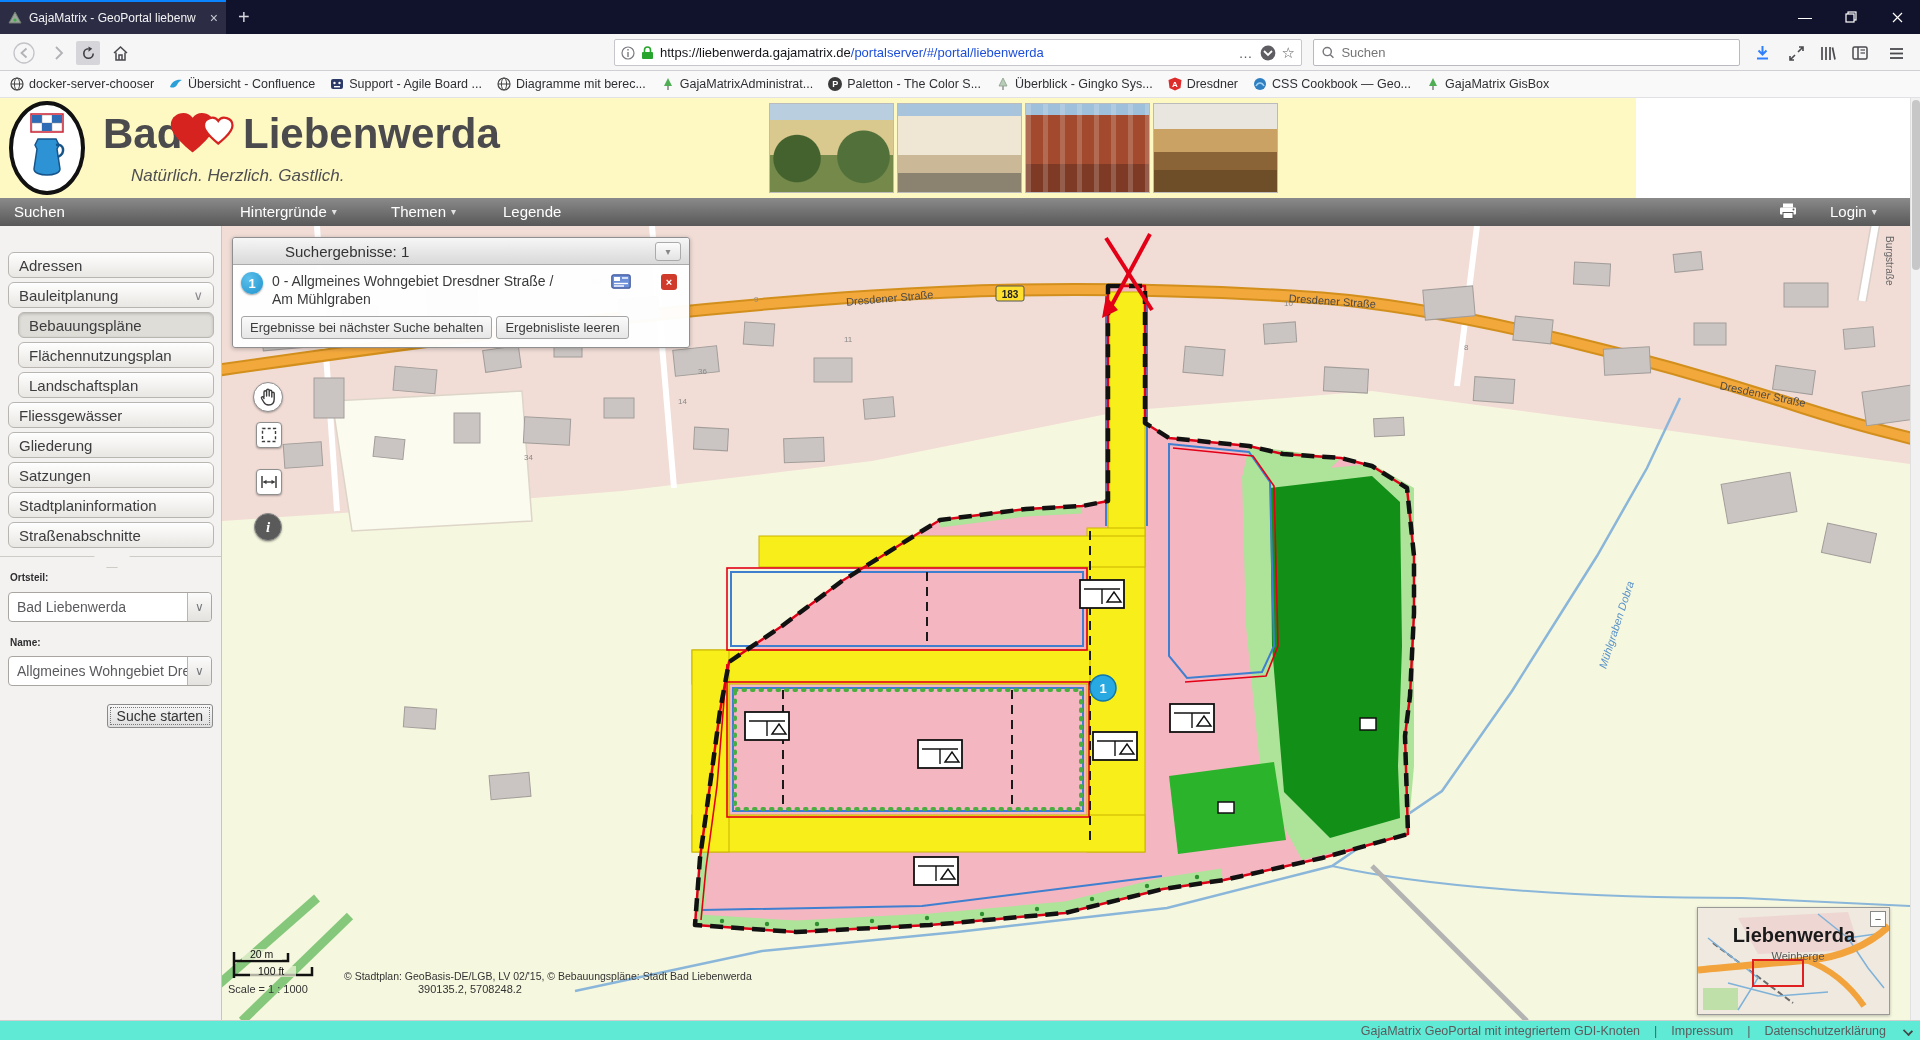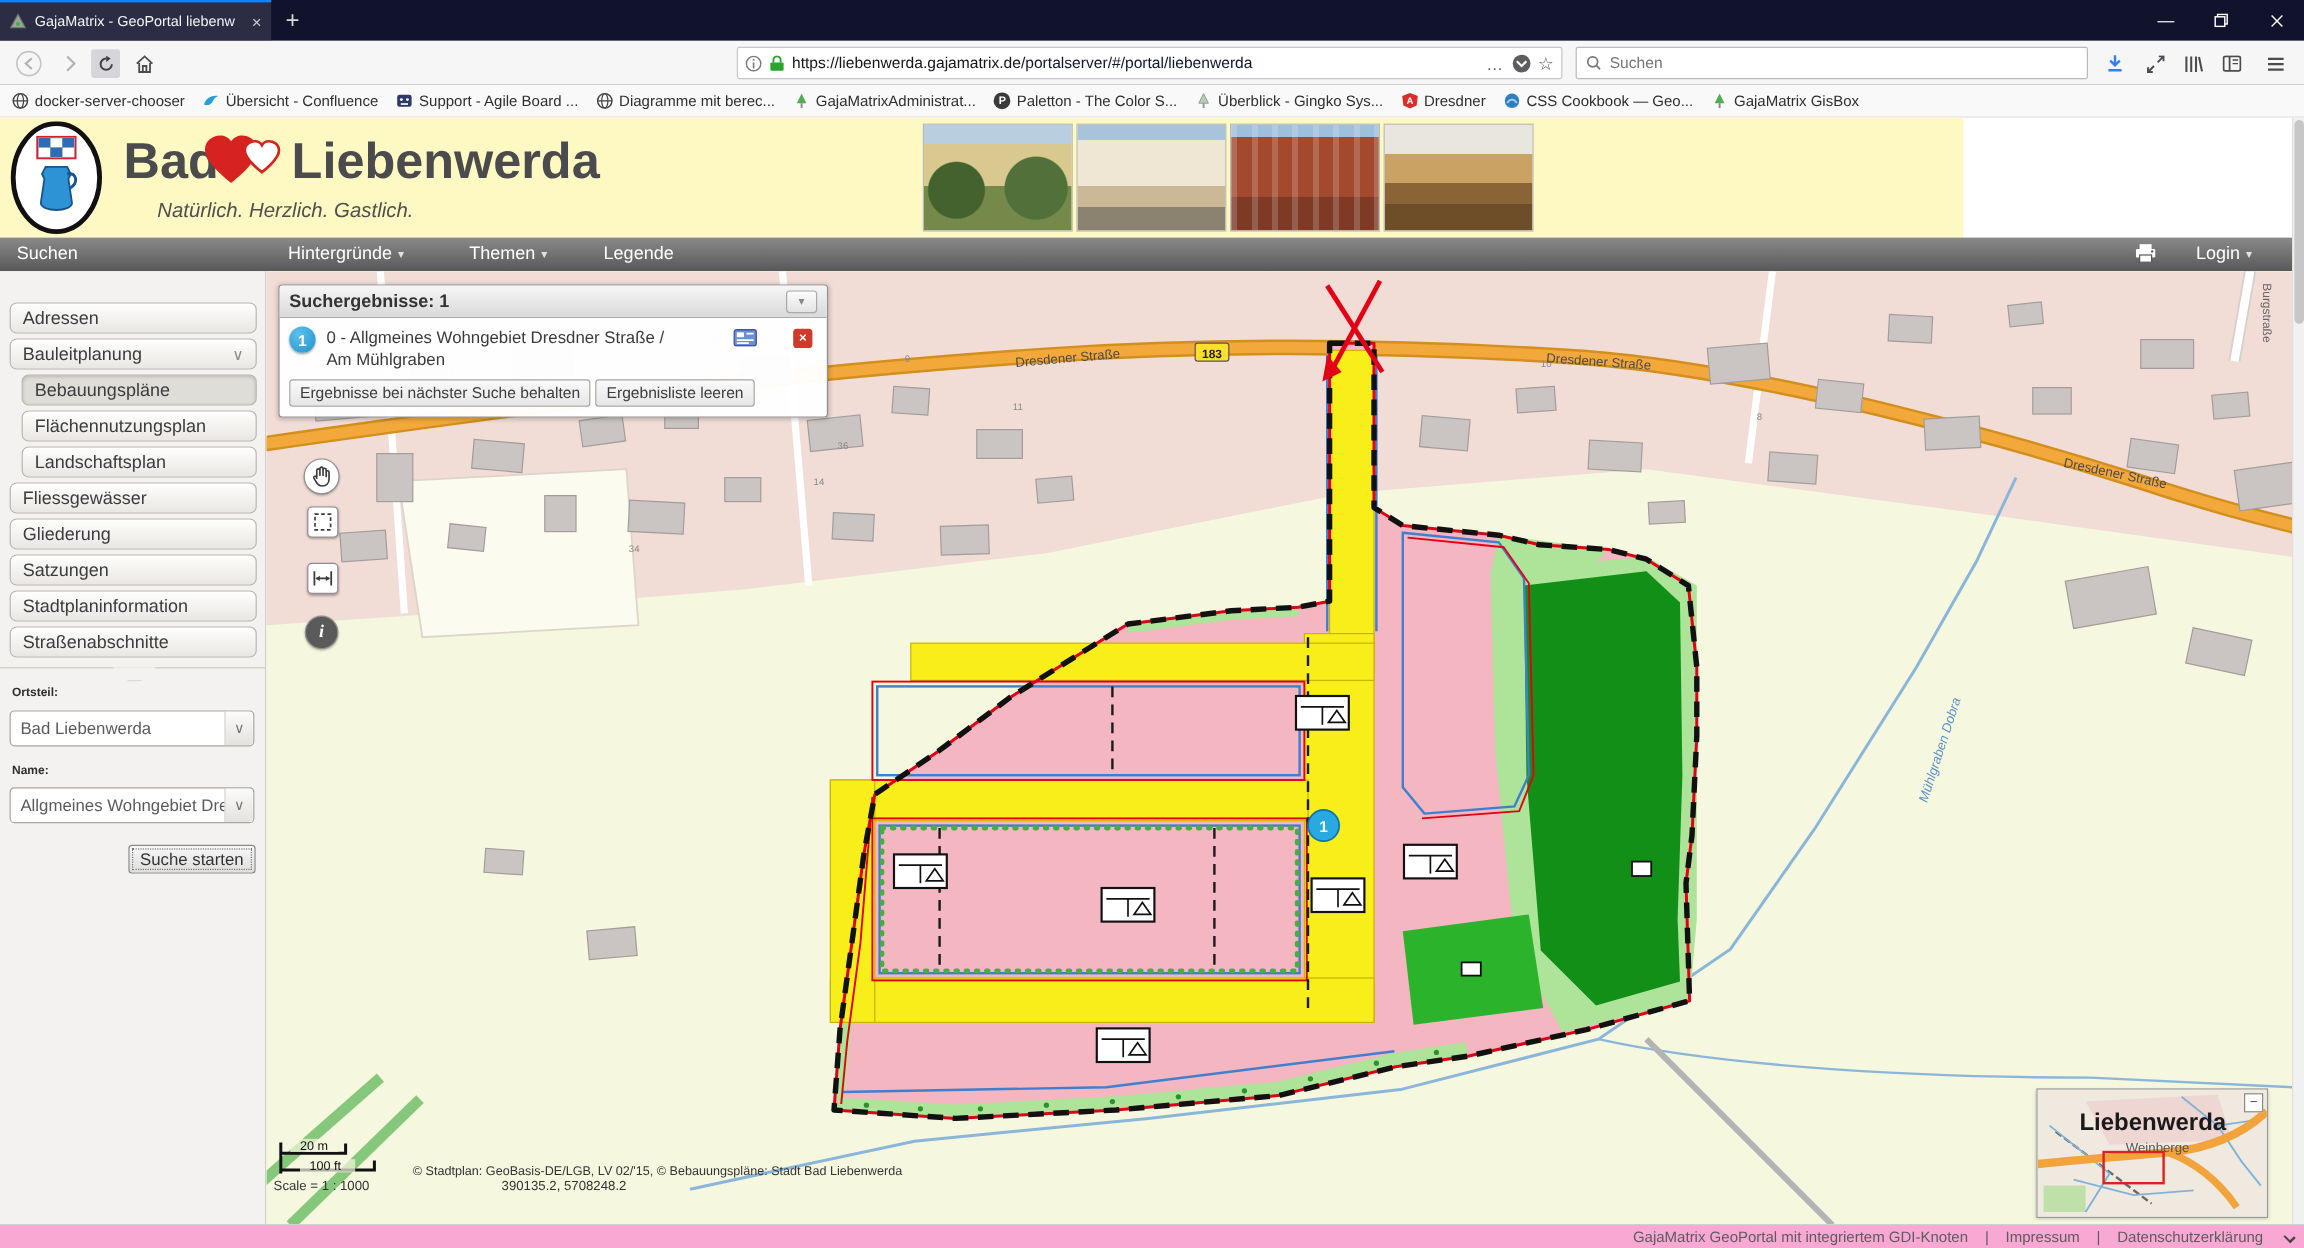--- a/index.html
+++ b/index.html
@@ -15,21 +15,21 @@
   .favicon { width:14px; height:14px; flex:none; }
   .newtab { position:absolute; left:238px; top:4px; color:#d6d6dd; font-size:20px; font-weight:400; line-height:26px; }
   .wincontrols { position:absolute; right:0; top:0; height:34px; display:flex; }
   .winbtn { width:46px; height:34px; display:flex; align-items:center; justify-content:center; color:#fff; font-size:14px; }
 
   #navbar { position:absolute; left:0; top:34px; width:1920px; height:37px; background:#f6f6f7; border-bottom:1px solid #cfcfd4; }
   .navic { position:absolute; top:7px; width:24px; height:24px; display:flex; align-items:center; justify-content:center; font-size:16px; color:#4a4a4f; }
   .urlbar { position:absolute; left:614px; top:5px; width:688px; height:27px; background:#fff; border:1px solid #c6c6cc; border-radius:2px; display:flex; align-items:center; padding:0 6px; gap:6px; }
   .urltext { font-size:13px; white-space:nowrap; overflow:hidden; flex:1; }
   .url-host { color:#15151a; }
-  .url-path { color:#0f172a; }
+  .url-path { color:#1d4ed8; }
   .searchbox { position:absolute; left:1313px; top:5px; width:427px; height:27px; background:#fff; border:1px solid #b9b9c0; border-radius:2px; display:flex; align-items:center; padding:0 8px; gap:7px; }
   .searchbox input { border:none; outline:none; font-size:13px; color:#555; width:100%; font-family:"Liberation Sans",sans-serif; background:transparent; }
 
   #bookmarksbar { position:absolute; left:0; top:71px; width:1920px; height:27px; background:#f9f9fa; border-bottom:1px solid #e2e2e6; display:flex; align-items:center; padding-left:10px; }
   .bm { display:flex; align-items:center; gap:5px; margin-right:15px; white-space:nowrap; }
   .bm-label { font-size:12.5px; color:#2f2f33; }
   .bic { width:14px; height:14px; border-radius:2px; display:inline-flex; align-items:center; justify-content:center; font-size:9px; font-weight:bold; color:#fff; flex:none; }
 
   
   #siteheader { position:absolute; left:0; top:98px; width:1636px; height:100px; background:#fef9c3; }
@@ -63,21 +63,21 @@
   .sb-select-btn { width:24px; height:28px; border-left:1px solid #b9b5b1; background:linear-gradient(180deg,#fbfbfb,#e4e2de); display:flex; align-items:center; justify-content:center; color:#77777b; font-size:12px; border-radius:0 4px 4px 0; }
   .sb-go { position:absolute; right:8px; top:478px; height:24px; padding:0 9px; font-size:14px; color:#333; border:1px solid #8a8a8a; border-radius:3px; background:linear-gradient(180deg,#f7f7f7,#dedede); outline:1px dotted #777; outline-offset:-4px; display:flex; align-items:center; }
 
   
   #map { position:absolute; left:222px; top:226px; width:1688px; height:794px; overflow:hidden; background:#f7f8e1; }
   #map svg.basemap { position:absolute; left:0; top:0; }
 
   
   #results { position:absolute; left:10px; top:11px; width:458px; border:1px solid #8f8f8f; background:rgba(255,255,255,.97); box-shadow:0 1px 4px rgba(0,0,0,.25); border-radius:3px; }
   .res-head { height:27px; background:linear-gradient(180deg,#f6f6f6,#d9d9d9); border-bottom:1px solid #aaa; display:flex; align-items:center; padding:0 8px; border-radius:3px 3px 0 0; }
-  .res-head-title { font-size:15px; font-weight:bold; color:#333; flex:1; }
+  .res-head-title { font-size:15px; font-weight:normal; color:#333; flex:1;margin-left:44px; }
   .res-head-btn { width:26px; height:19px; border:1px solid #aaa; border-radius:3px; background:linear-gradient(180deg,#fcfcfc,#e3e3e3); color:#888; font-size:10px; display:flex; align-items:center; justify-content:center; }
   .res-body { display:flex; padding:7px 8px 6px 8px; gap:9px; }
   .res-marker { width:22px; height:22px; border-radius:50%; background:radial-gradient(circle at 35% 30%,#5cc0ec,#1f93cd); color:#fff; font-size:13px; font-weight:bold; display:flex; align-items:center; justify-content:center; flex:none; box-shadow:0 1px 2px rgba(0,0,0,.4); }
   .res-text { font-size:14px; color:#3a3a3c; line-height:18px; flex:1; }
   .res-icons { display:flex; gap:30px; align-items:flex-start; padding-top:2px; padding-right:4px; }
   .res-xbtn { width:16px; height:16px; background:#cf3a2a; border-radius:3px; color:#fff; font-size:11px; font-weight:bold; display:flex; align-items:center; justify-content:center; }
   .res-actions { display:flex; gap:4px; padding:2px 8px 8px 8px; }
   .res-act { height:23px; padding:0 8px; font-size:13px; color:#3c3c3e; border:1px solid #a5a5a5; border-radius:3px; background:linear-gradient(180deg,#fafafa,#e6e6e6); display:flex; align-items:center; white-space:nowrap; }
 
   
@@ -91,21 +91,21 @@
   #scalebox { position:absolute; left:6px; top:722px; }
   .attr { position:absolute; left:122px; top:744px; font-size:10.5px; color:#333; white-space:nowrap; }
   .scaletxt { position:absolute; left:6px; top:757px; font-size:11px; color:#333; }
   .coords { position:absolute; left:196px; top:757px; font-size:11px; color:#333; }
 
   
   #overview { position:absolute; left:1475px; top:681px; width:193px; height:108px; border:1px solid #999; background:#efe9df; box-shadow:0 1px 3px rgba(0,0,0,.25); }
   .ov-min { position:absolute; right:3px; top:3px; width:16px; height:16px; background:#fff; border:1px solid #888; color:#444; font-size:11px; display:flex; align-items:center; justify-content:center; }
 
   
-  #statusbar { position:absolute; left:0; top:1020px; width:1920px; height:20px; background:#f9a8d4; border-top:1px solid #cfcfcf; display:flex; align-items:center; justify-content:flex-end; gap:14px; padding-right:34px; font-size:12.5px; color:#5c5c5e; }
+  #statusbar { position:absolute; left:0; top:1020px; width:1920px; height:20px; background:#5eead4; border-top:1px solid #cfcfcf; display:flex; align-items:center; justify-content:flex-end; gap:14px; padding-right:34px; font-size:12.5px; color:#5c5c5e; }
   .status-chev { position:absolute; right:8px; top:6px; width:8px; height:8px; border-right:2px solid #444; border-bottom:2px solid #444; transform:rotate(45deg) scale(1,.8); }
 
   
   #scrollbar { position:absolute; right:0; top:98px; width:10px; height:922px; background:#f1f1f1; border-left:1px solid #e0e0e0; }
   #scrollthumb { position:absolute; left:1px; top:2px; width:8px; height:170px; background:#c7c7c7; border-radius:4px; }
 </style>
 </head>
 <body>
 
 <div id="root">

